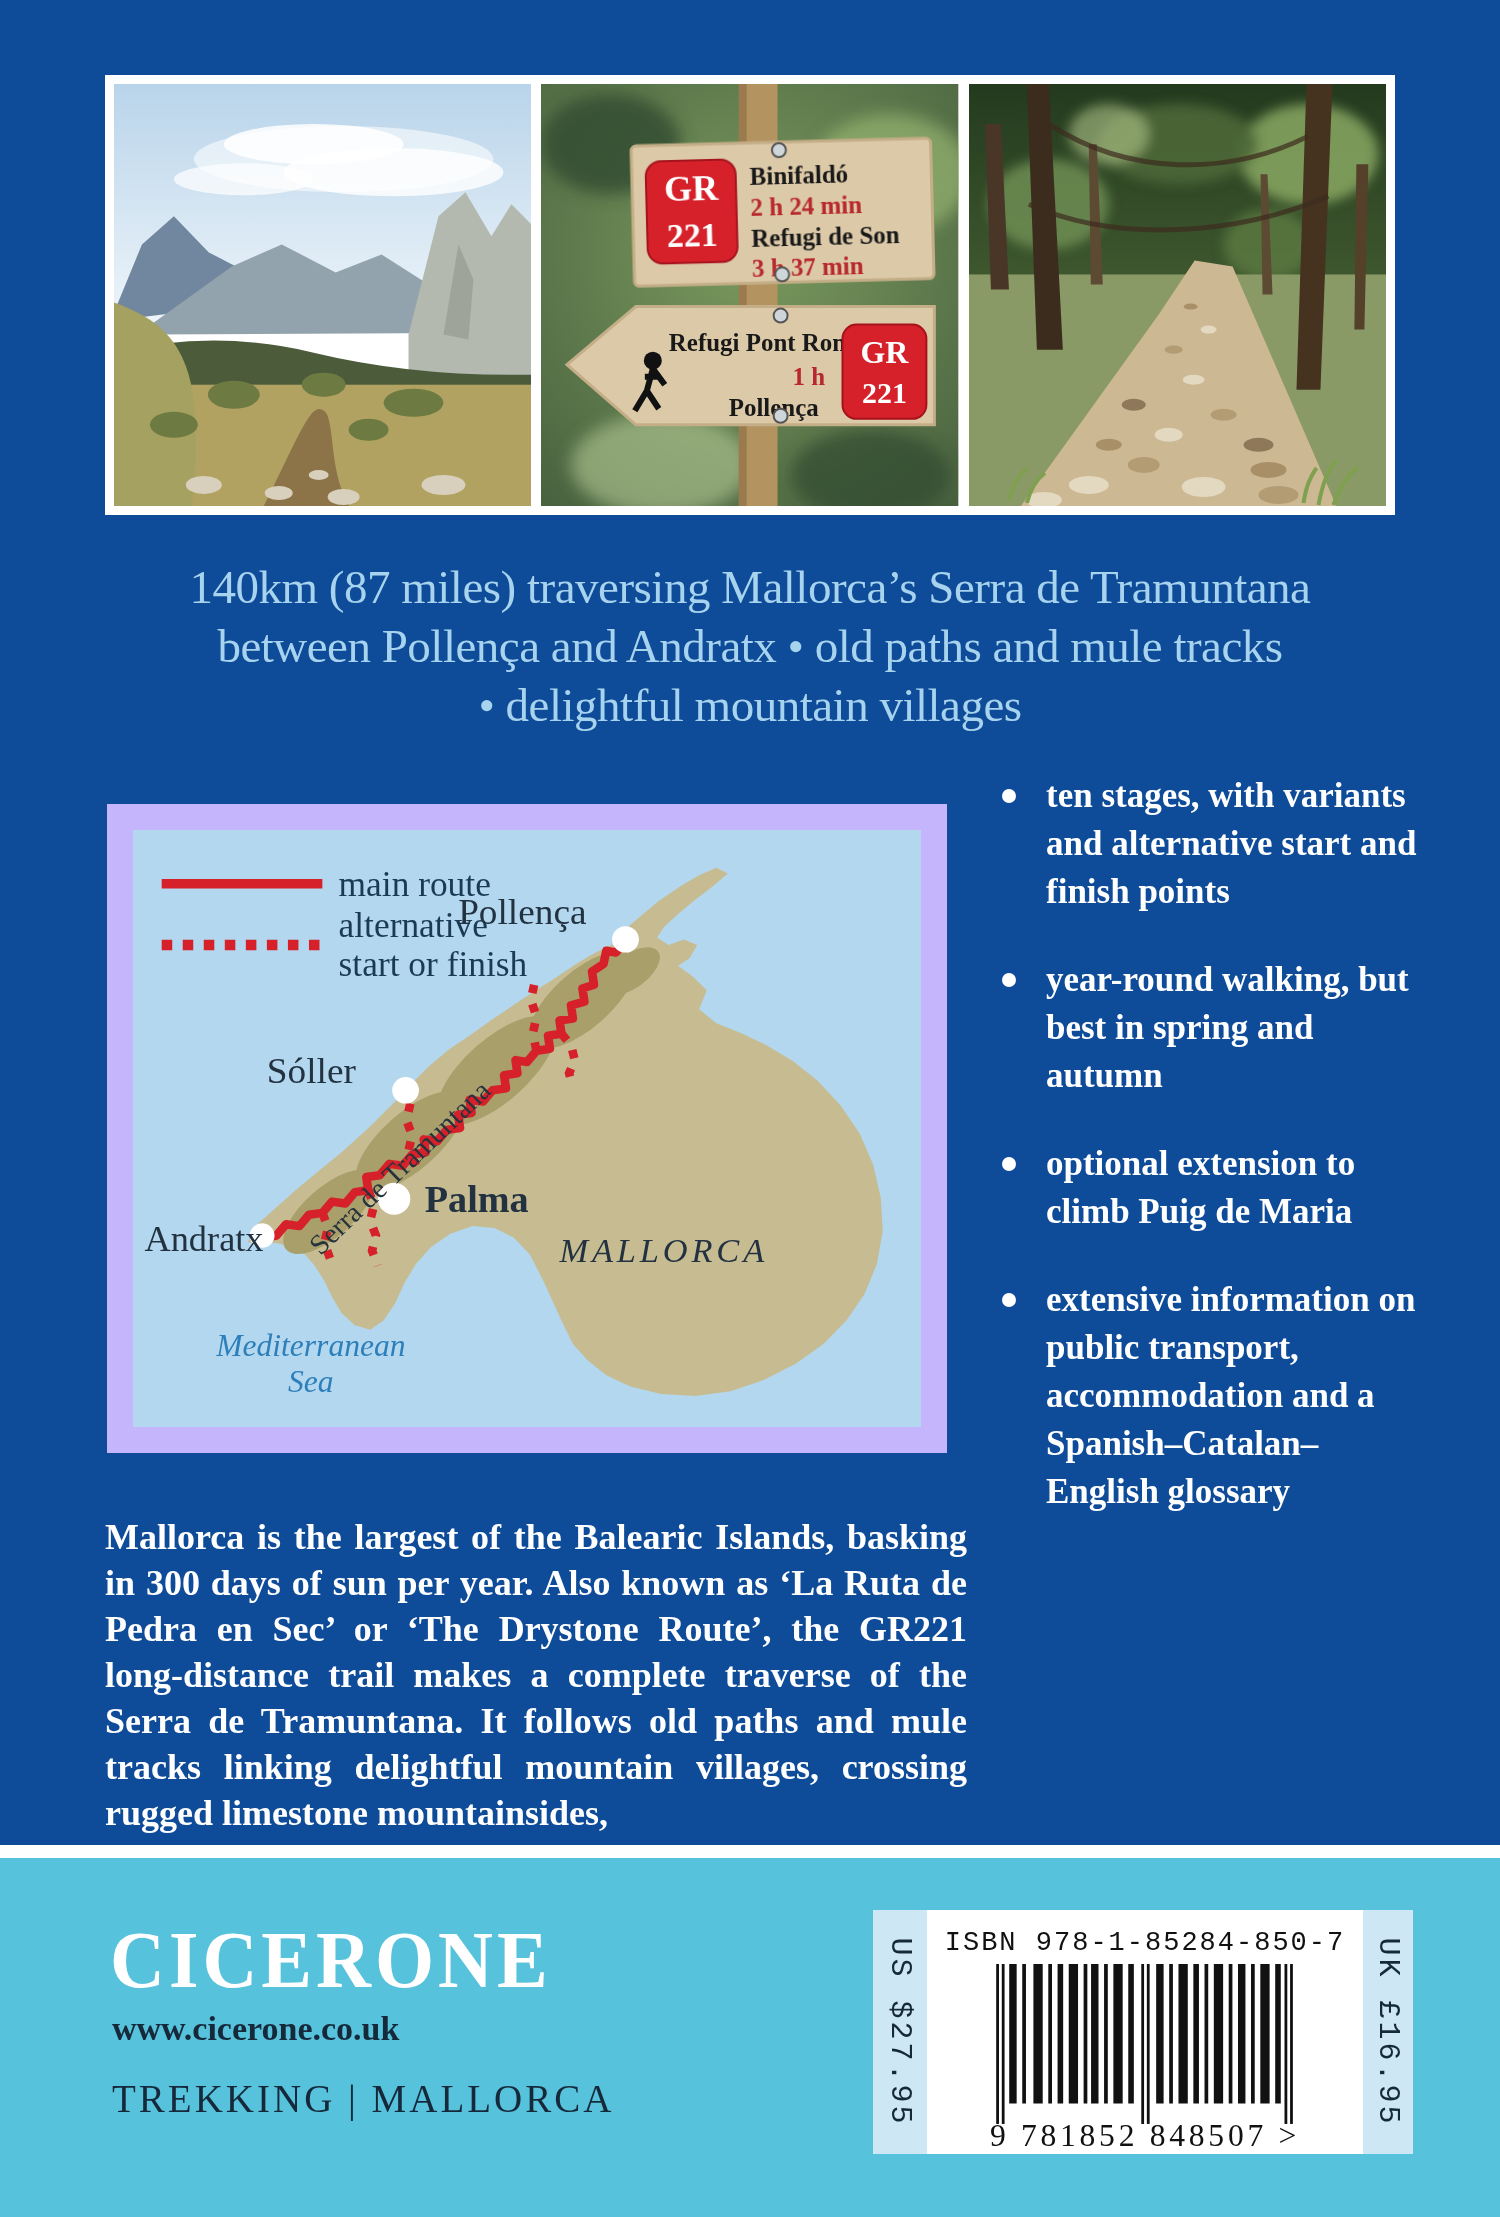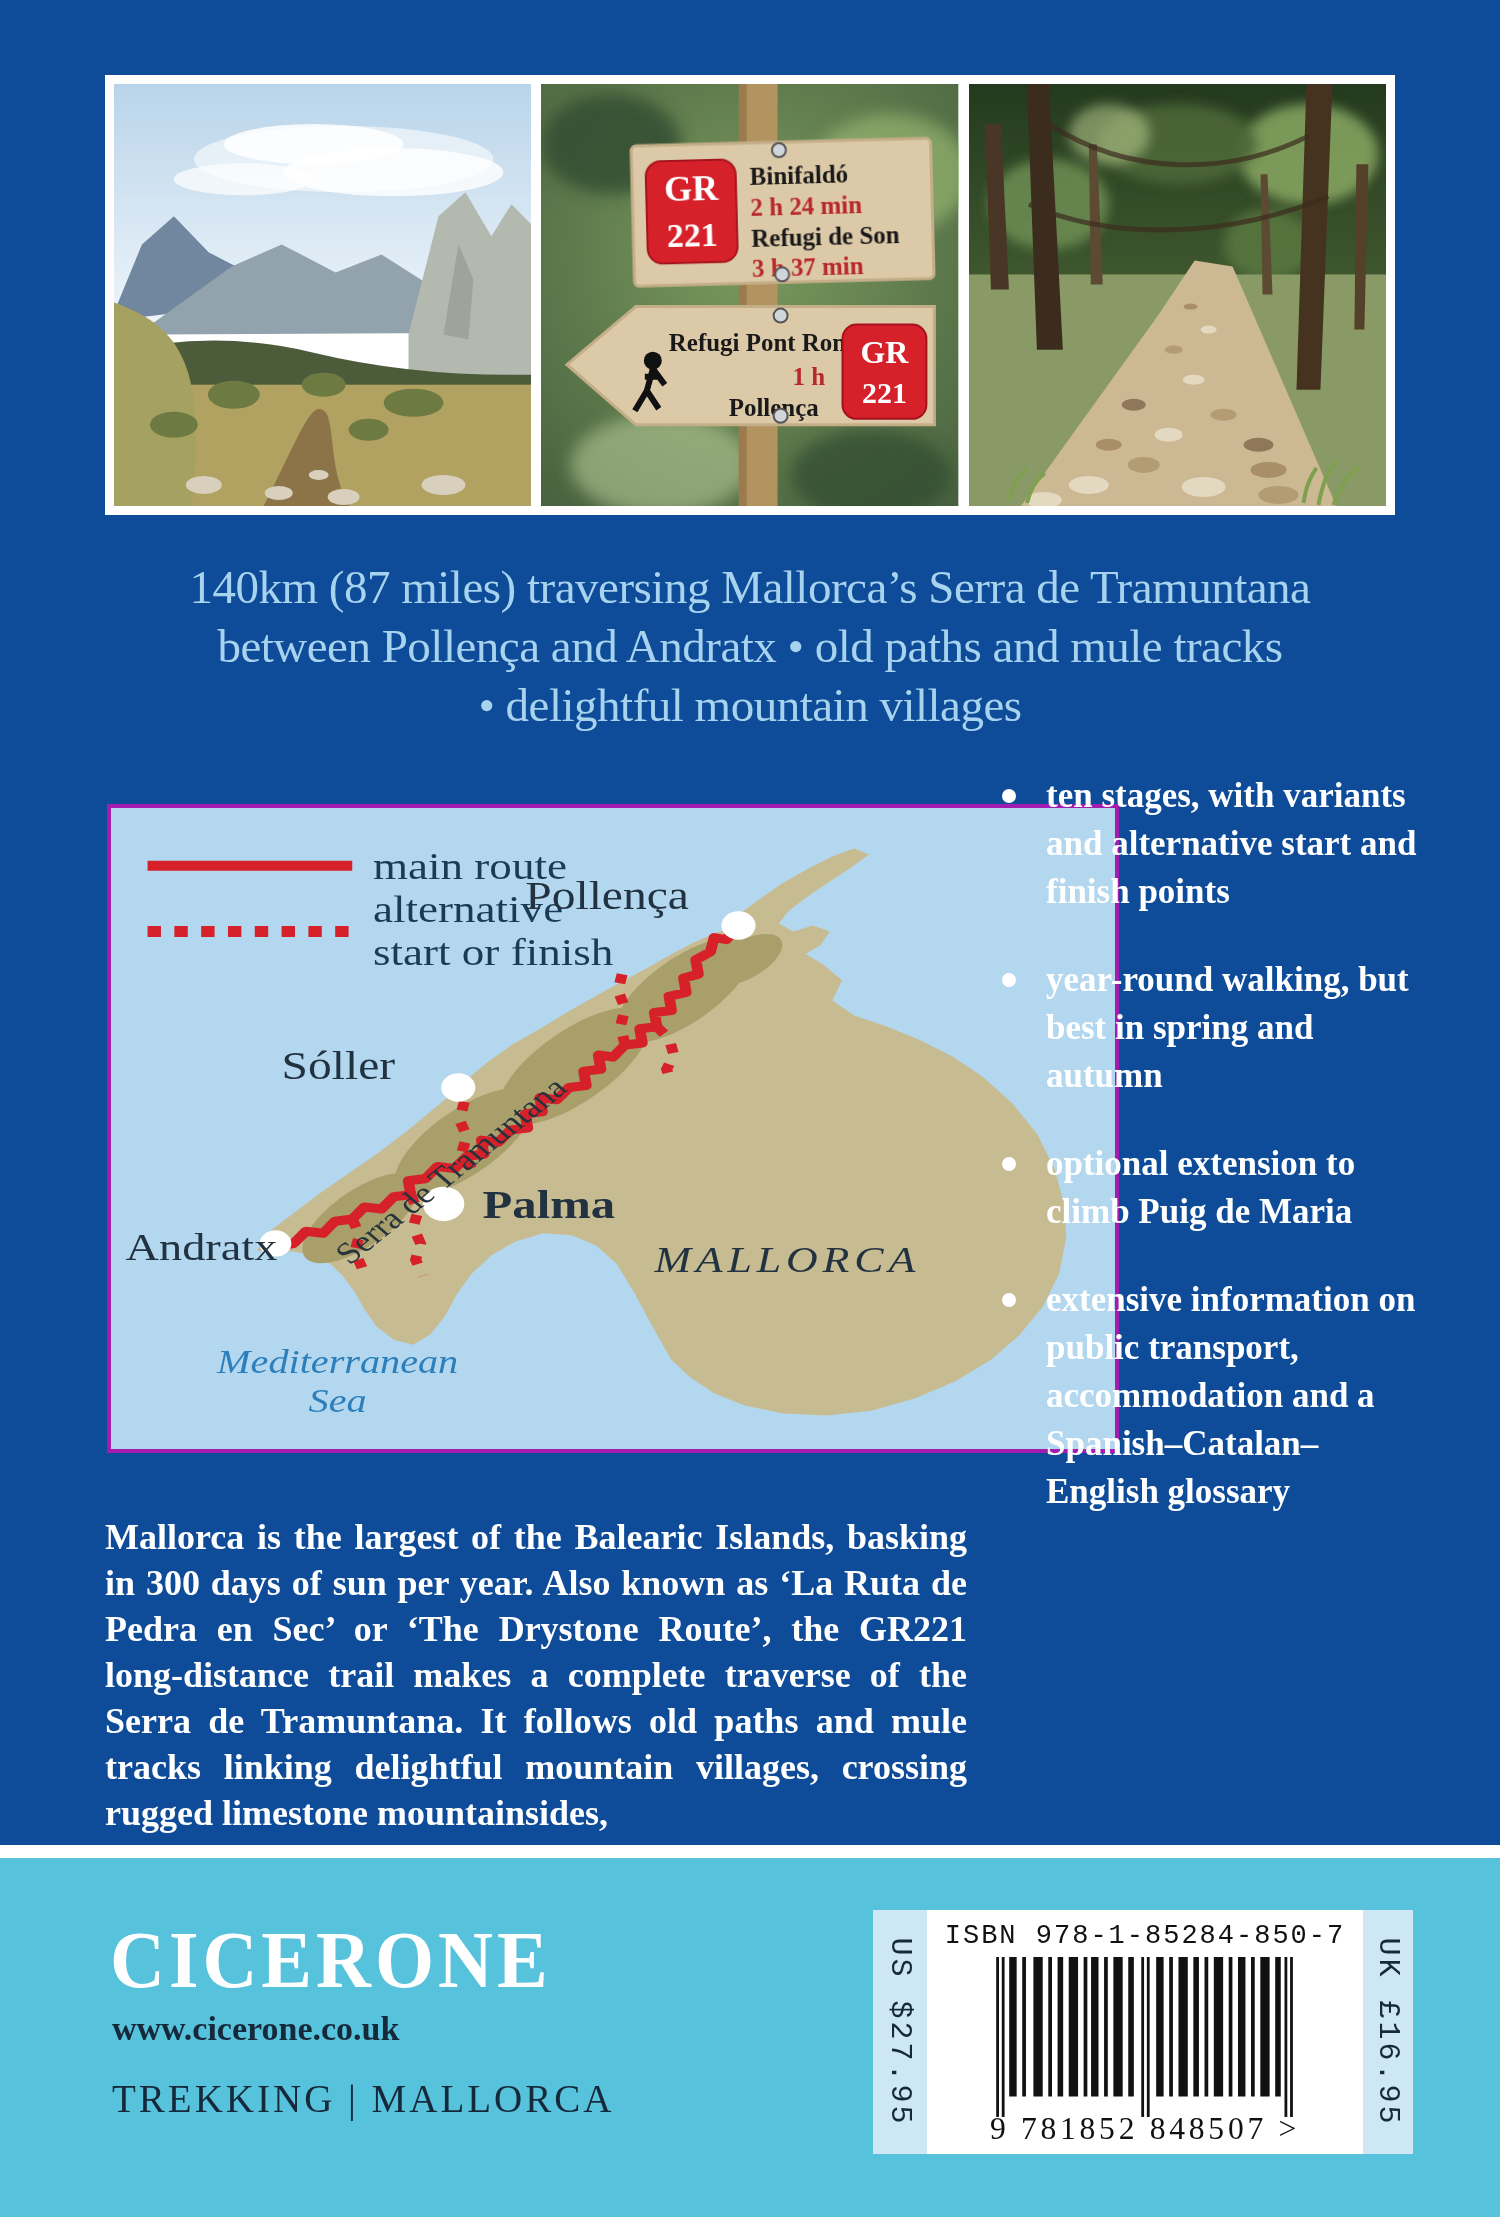--- a/index.html
+++ b/index.html
@@ -16,22 +16,22 @@
   .photo { flex:1 1 0; overflow:hidden; position:relative; }
   .photo svg { display:block; width:100%; height:100%; }
   
   .tagline {
     position:absolute; left:60px; right:60px; top:558px; text-align:center;
     color:#a7d3ee; font-weight:400; font-size:47px; line-height:59px;
     letter-spacing:-0.5px;
   }
   
   .map-frame {
-    position:absolute; left:107px; top:804px; width:1012px; height:649px;
-    background:#a21caf; padding:4px; box-sizing:border-box;
+    position:absolute; left:107px; top:804px; width:840px; height:649px;
+    background:#c4b5fd; padding:26px; box-sizing:border-box;
   }
   .map-frame svg { display:block; width:100%; height:100%; }
   
   .right-col {
     position:absolute; left:1000px; top:772px; width:424px;
     color:#ffffff; font-size:35px; line-height:48px; font-weight:700;
   }
   .right-col .intro { text-align:justify; margin:0 0 44px 0; }
   .bullet { display:flex; margin:0 0 40px 0; }
   .bullet .dot {
@@ -70,21 +70,21 @@
     flex:0 0 54px; background:#cde8f4; position:relative; overflow:visible;
   }
   .price-strip.right { flex-basis:50px; }
   .price-strip span {
     position:absolute; top:50%; left:50%;
     transform:translate(-50%,-50%) rotate(90deg);
     white-space:nowrap; font-family:"Liberation Mono", monospace;
     font-size:30px; letter-spacing:3px; color:#15293b;
   }
   .barcode-white {
-    flex:1 1 auto; background:#ffffff; padding:11px 10px 0 10px; box-sizing:border-box;
+    flex:1 1 auto; background:#ffffff; padding:18px 10px 0 10px; box-sizing:border-box;
     text-align:center;
   }
   .isbn {
     font-family:"Liberation Mono", monospace; font-size:27px; letter-spacing:2px;
     color:#111; white-space:nowrap;
   }
   .barcode-white svg { display:block; width:400px; height:186px; margin:6px auto 0 auto; }
   
   text { font-family:"Liberation Serif", serif; }
 </style>

